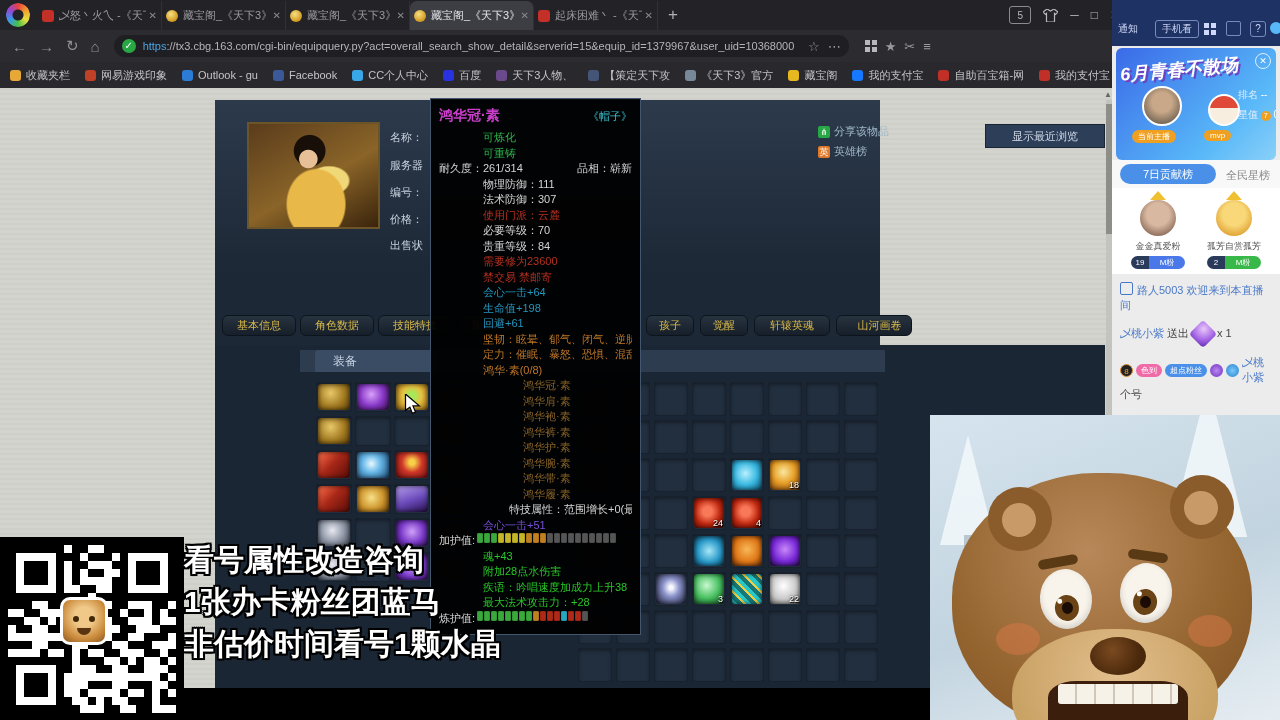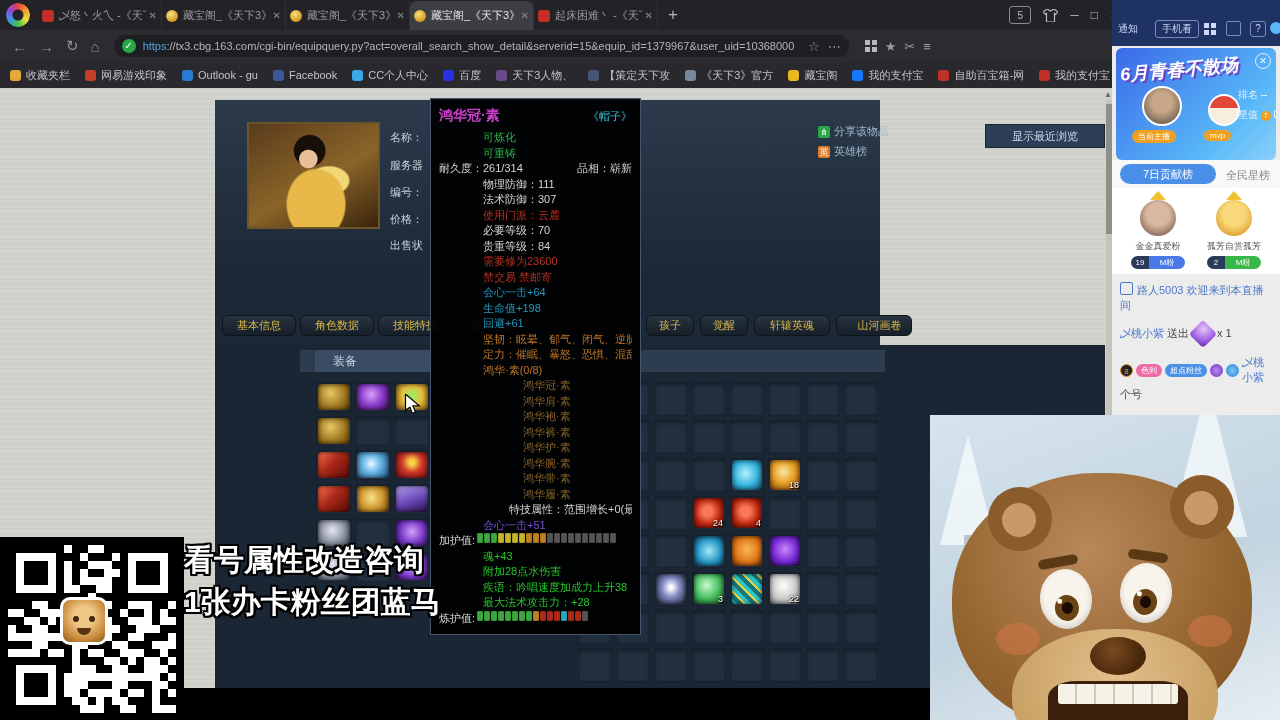--- a/index.html
+++ b/index.html
@@ -792,20 +792,21 @@
         <div class="qrc" style="left: 96px; top: 160px;"></div>
         <div class="qrc" style="left: 104px; top: 160px;"></div>
         <div class="qrc" style="left: 128px; top: 160px;"></div>
         <div class="qrc" style="left: 136px; top: 160px;"></div>
       </div>
     <div id="qravatar"></div>
   </div>
 
   <div class="ovline" style="top:540px;">看号属性改造咨询</div>
   <div class="ovline" style="top:582px;">1张办卡粉丝团蓝马</div>
+  <div class="ovline" style="top:624px;">非估价时间看号1颗水晶</div>
 
   <div id="bearcam">
     <div class="tree" style="left:10px;top:20px;"></div>
     <div class="tree" style="left:250px;top:-10px;transform:scale(1.4);"></div>
     <div class="trunk" style="left:34px;top:120px;"></div>
     <div id="bhead">
       <div class="bear-ear" id="bearL"></div>
       <div class="bear-ear" id="bearR"></div>
       <div class="bbrow" style="left:86px;top:84px;transform:rotate(-10deg);"></div>
       <div class="bbrow" style="left:176px;top:78px;transform:rotate(8deg);"></div>

